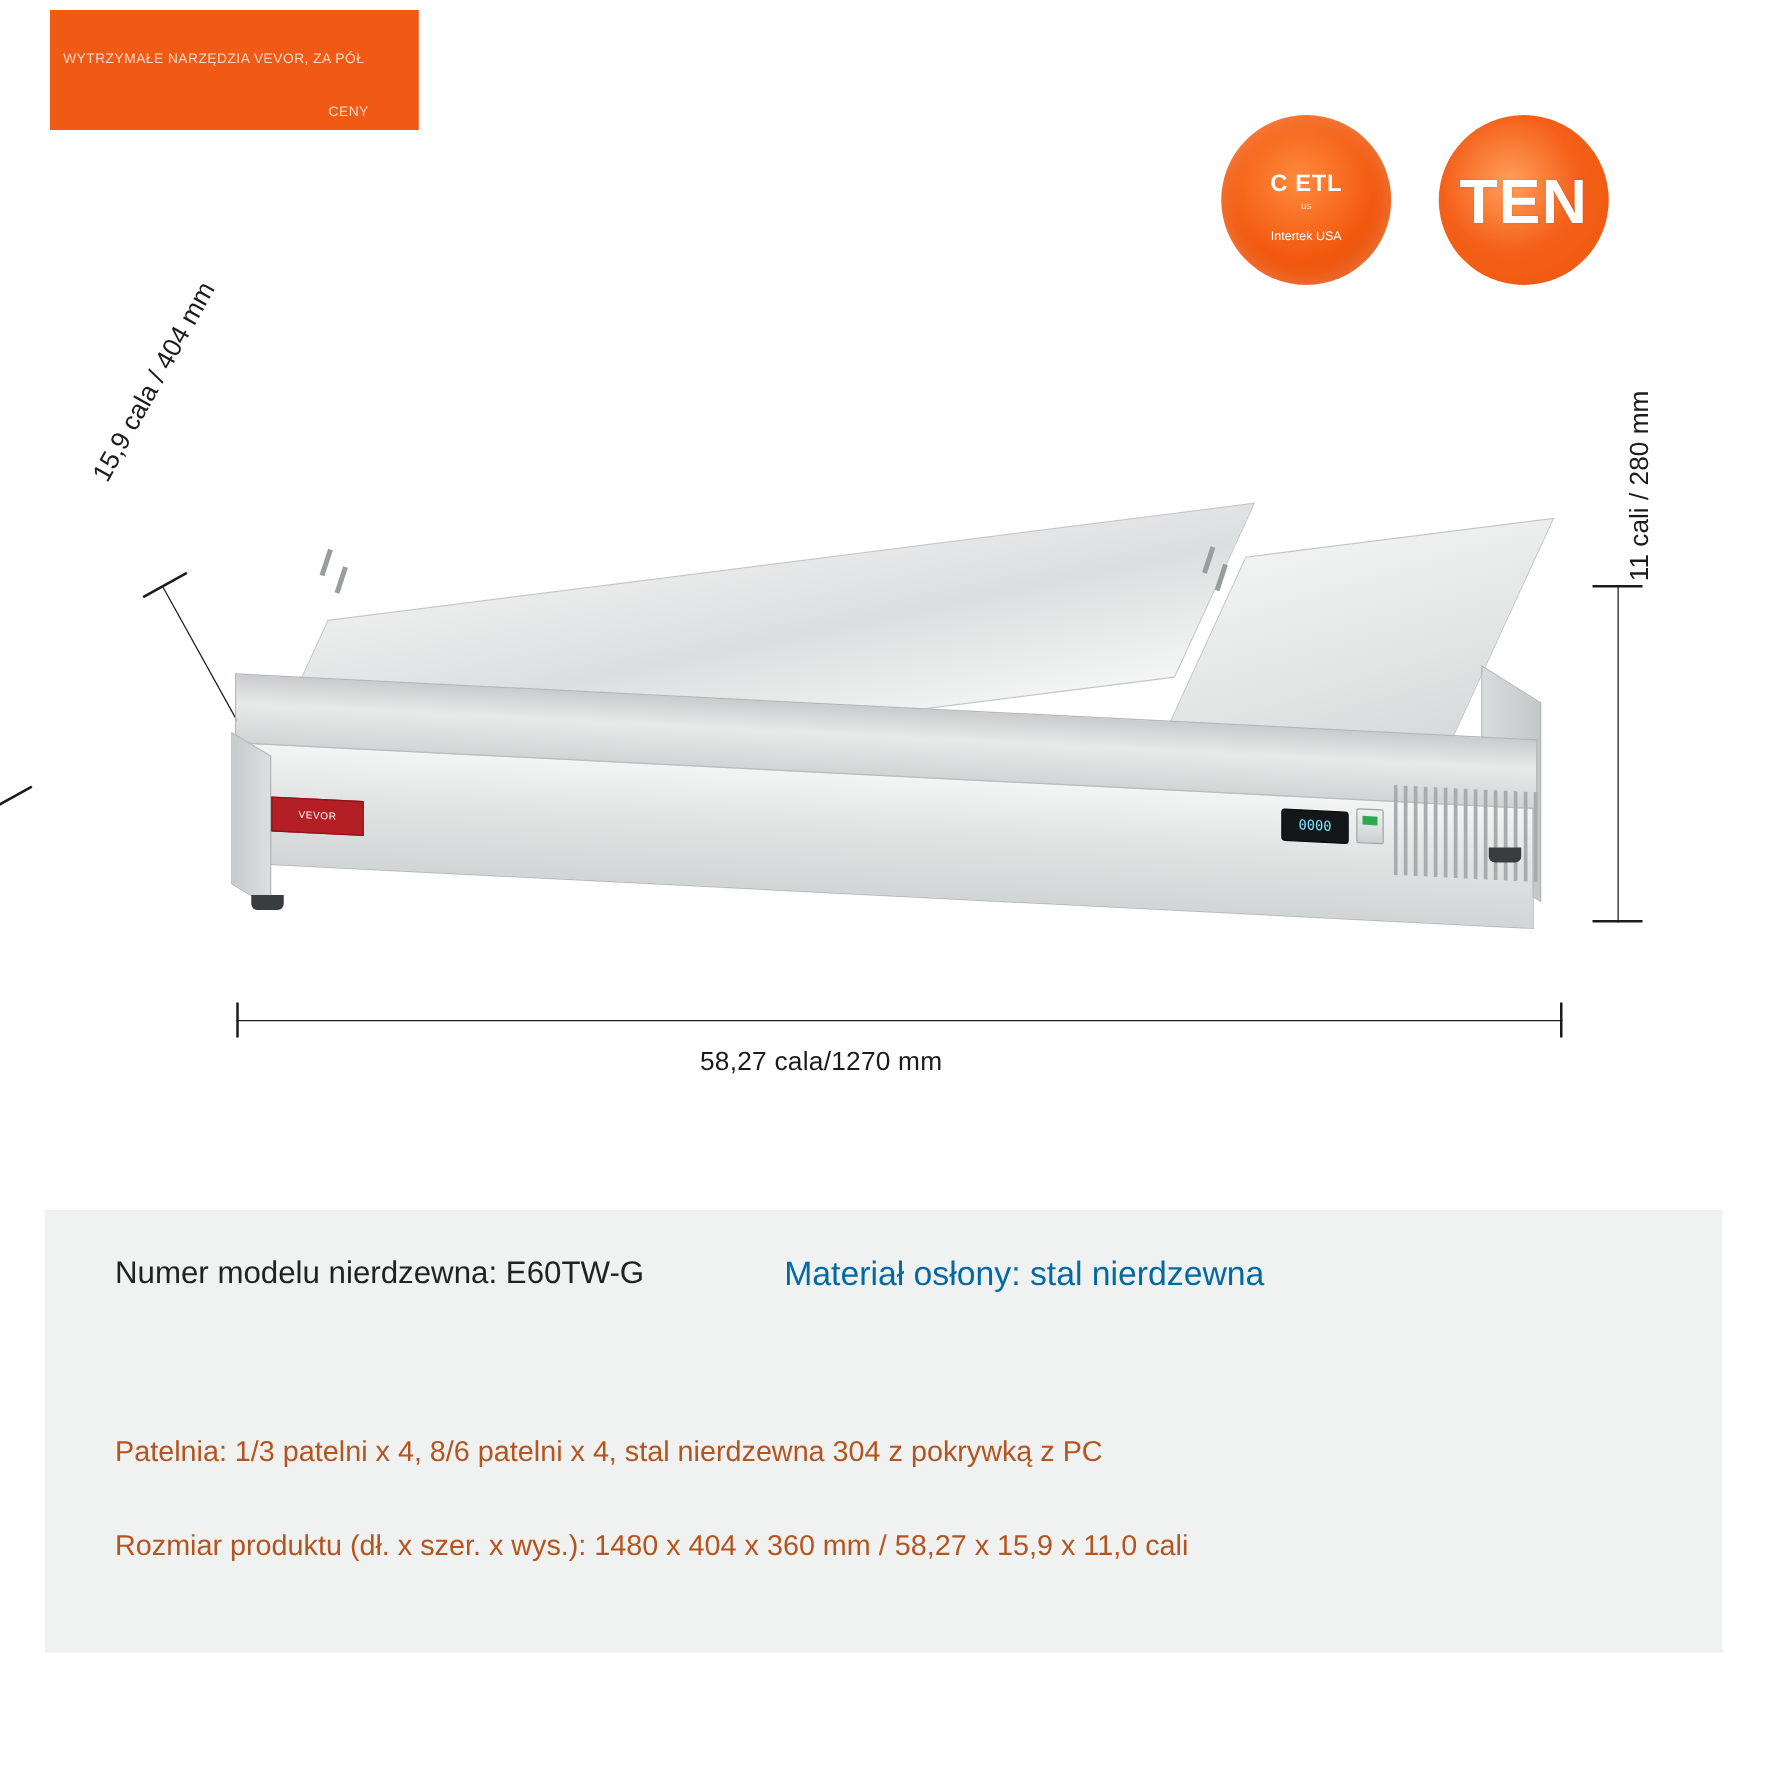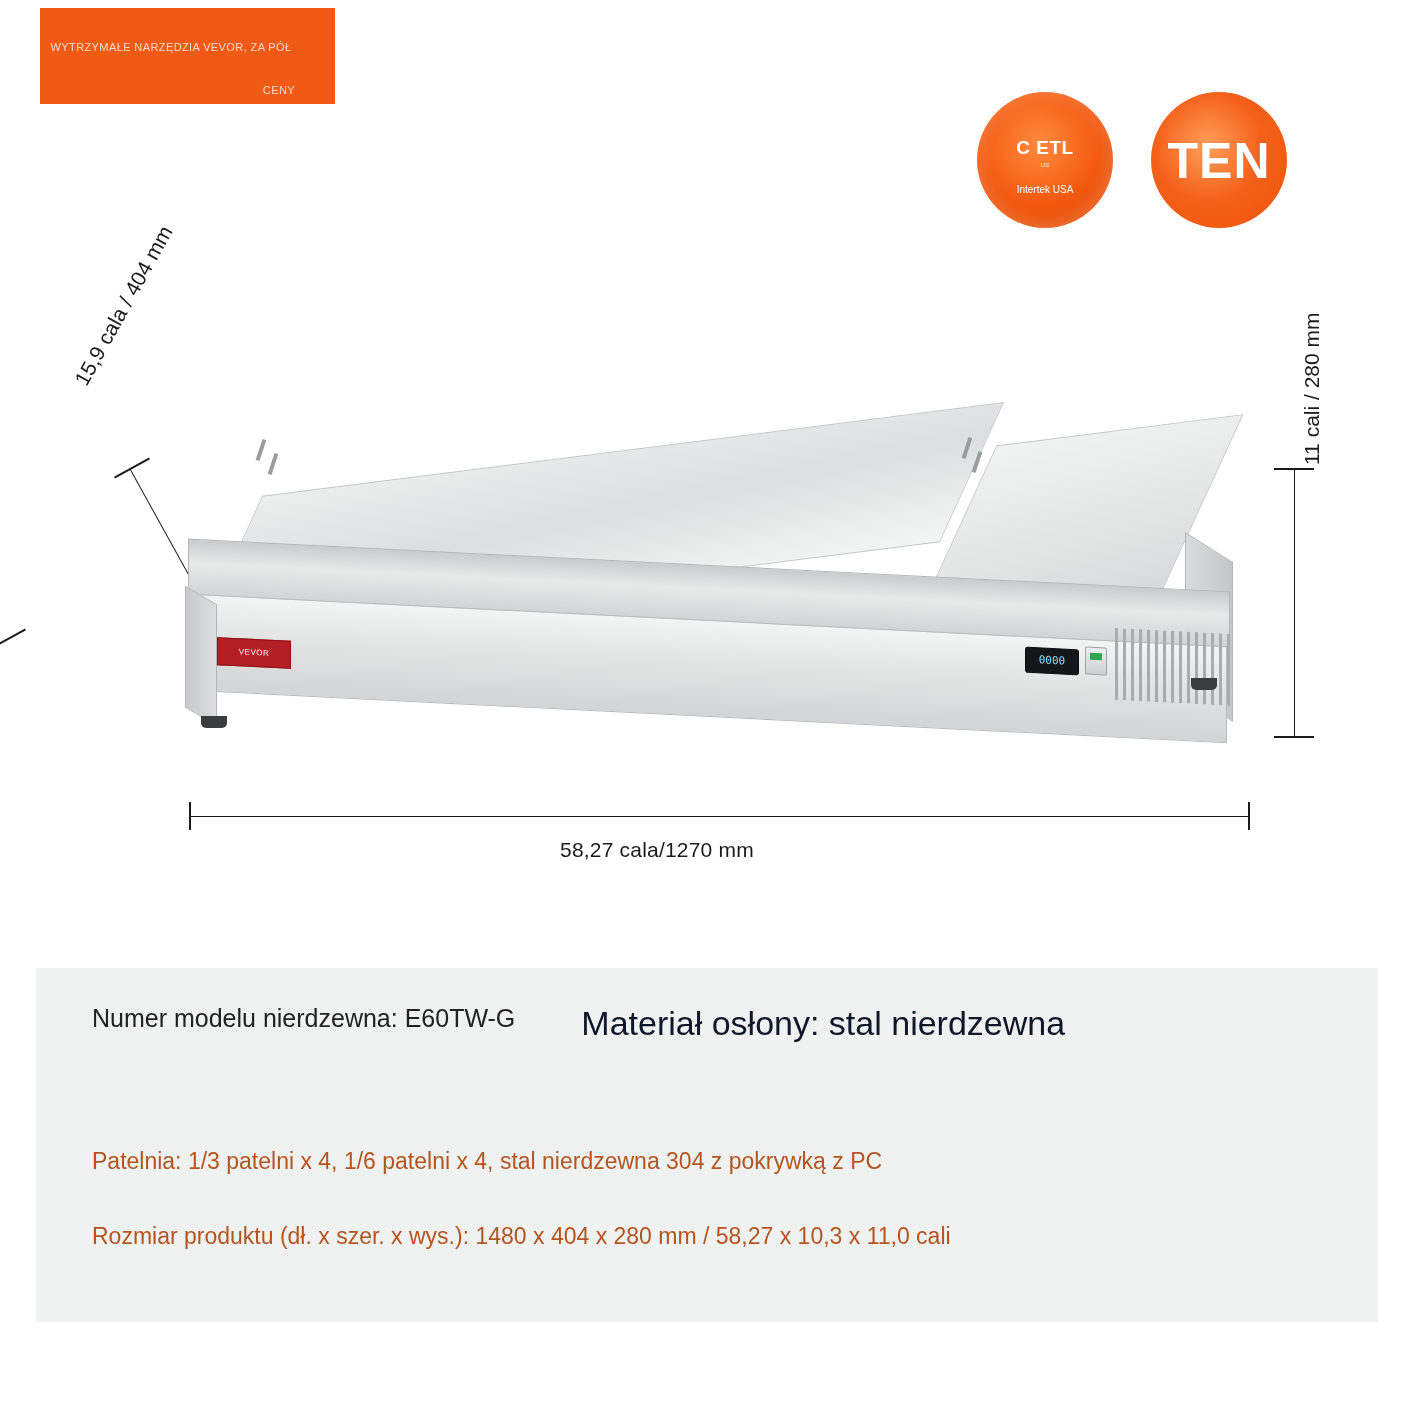--- a/index.html
+++ b/index.html
@@ -346,24 +346,24 @@
     width: 1240px;
     display: flex;
     justify-content: flex-start;
   }
   .spec-model {
     font-size: 25px;
     color: #222;
     white-space: nowrap;
   }
   .spec-material {
-    font-size: 34px;
-    color: #0f172a;
-    white-space: nowrap;
-    margin-left: 66px;
+    font-size: 27px;
+    color: #0369a1;
+    white-space: nowrap;
+    margin-left: 112px;
   }
   .spec-temp {
     position: absolute;
     left: 56px;
     top: 96px;
     font-size: 31px;
     color: #1a1a1a;
     white-space: nowrap;
   }
   .spec-pan {
@@ -462,15 +462,15 @@
     <div class="foot f1"></div>
     <div class="foot f2"></div>
   </div>
 </div>
 
 <div class="spec-panel">
   <div class="spec-row1">
     <div class="spec-model">Numer modelu nierdzewna: E60TW-G</div>
     <div class="spec-material">Materiał osłony: stal nierdzewna</div>
   </div>
-  <div class="spec-pan">Patelnia: 1/3 patelni x 4, 1/6 patelni x 4, stal nierdzewna 304 z pokrywką z PC</div>
-  <div class="spec-size">Rozmiar produktu (dł. x szer. x wys.): 1480 x 404 x 280 mm / 58,27 x 10,3 x 11,0 cali</div>
+  <div class="spec-pan">Patelnia: 1/3 patelni x 4, 8/6 patelni x 4, stal nierdzewna 304 z pokrywką z PC</div>
+  <div class="spec-size">Rozmiar produktu (dł. x szer. x wys.): 1480 x 404 x 360 mm / 58,27 x 15,9 x 11,0 cali</div>
 </div>
 
 </body></html>

